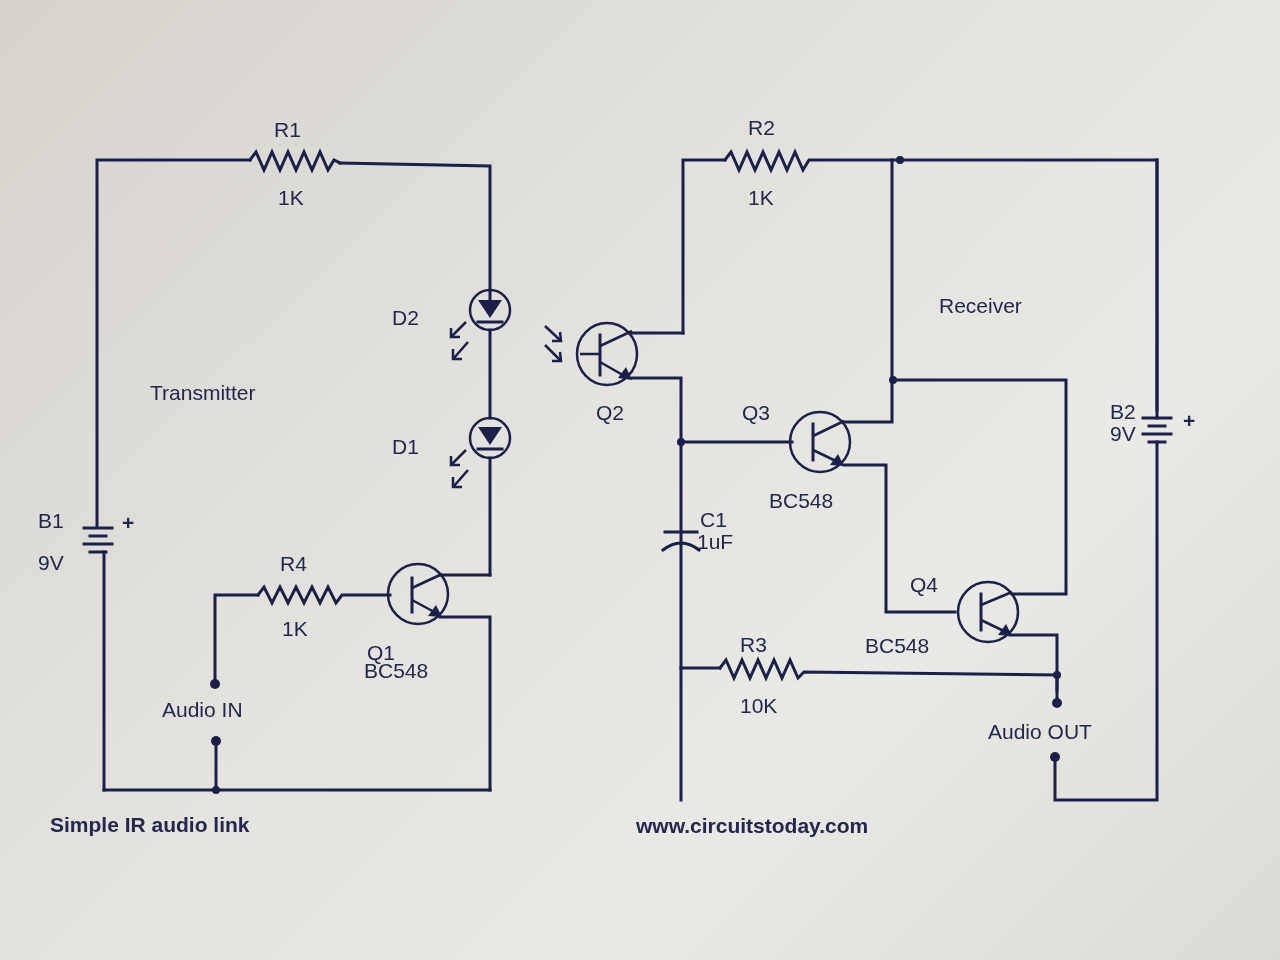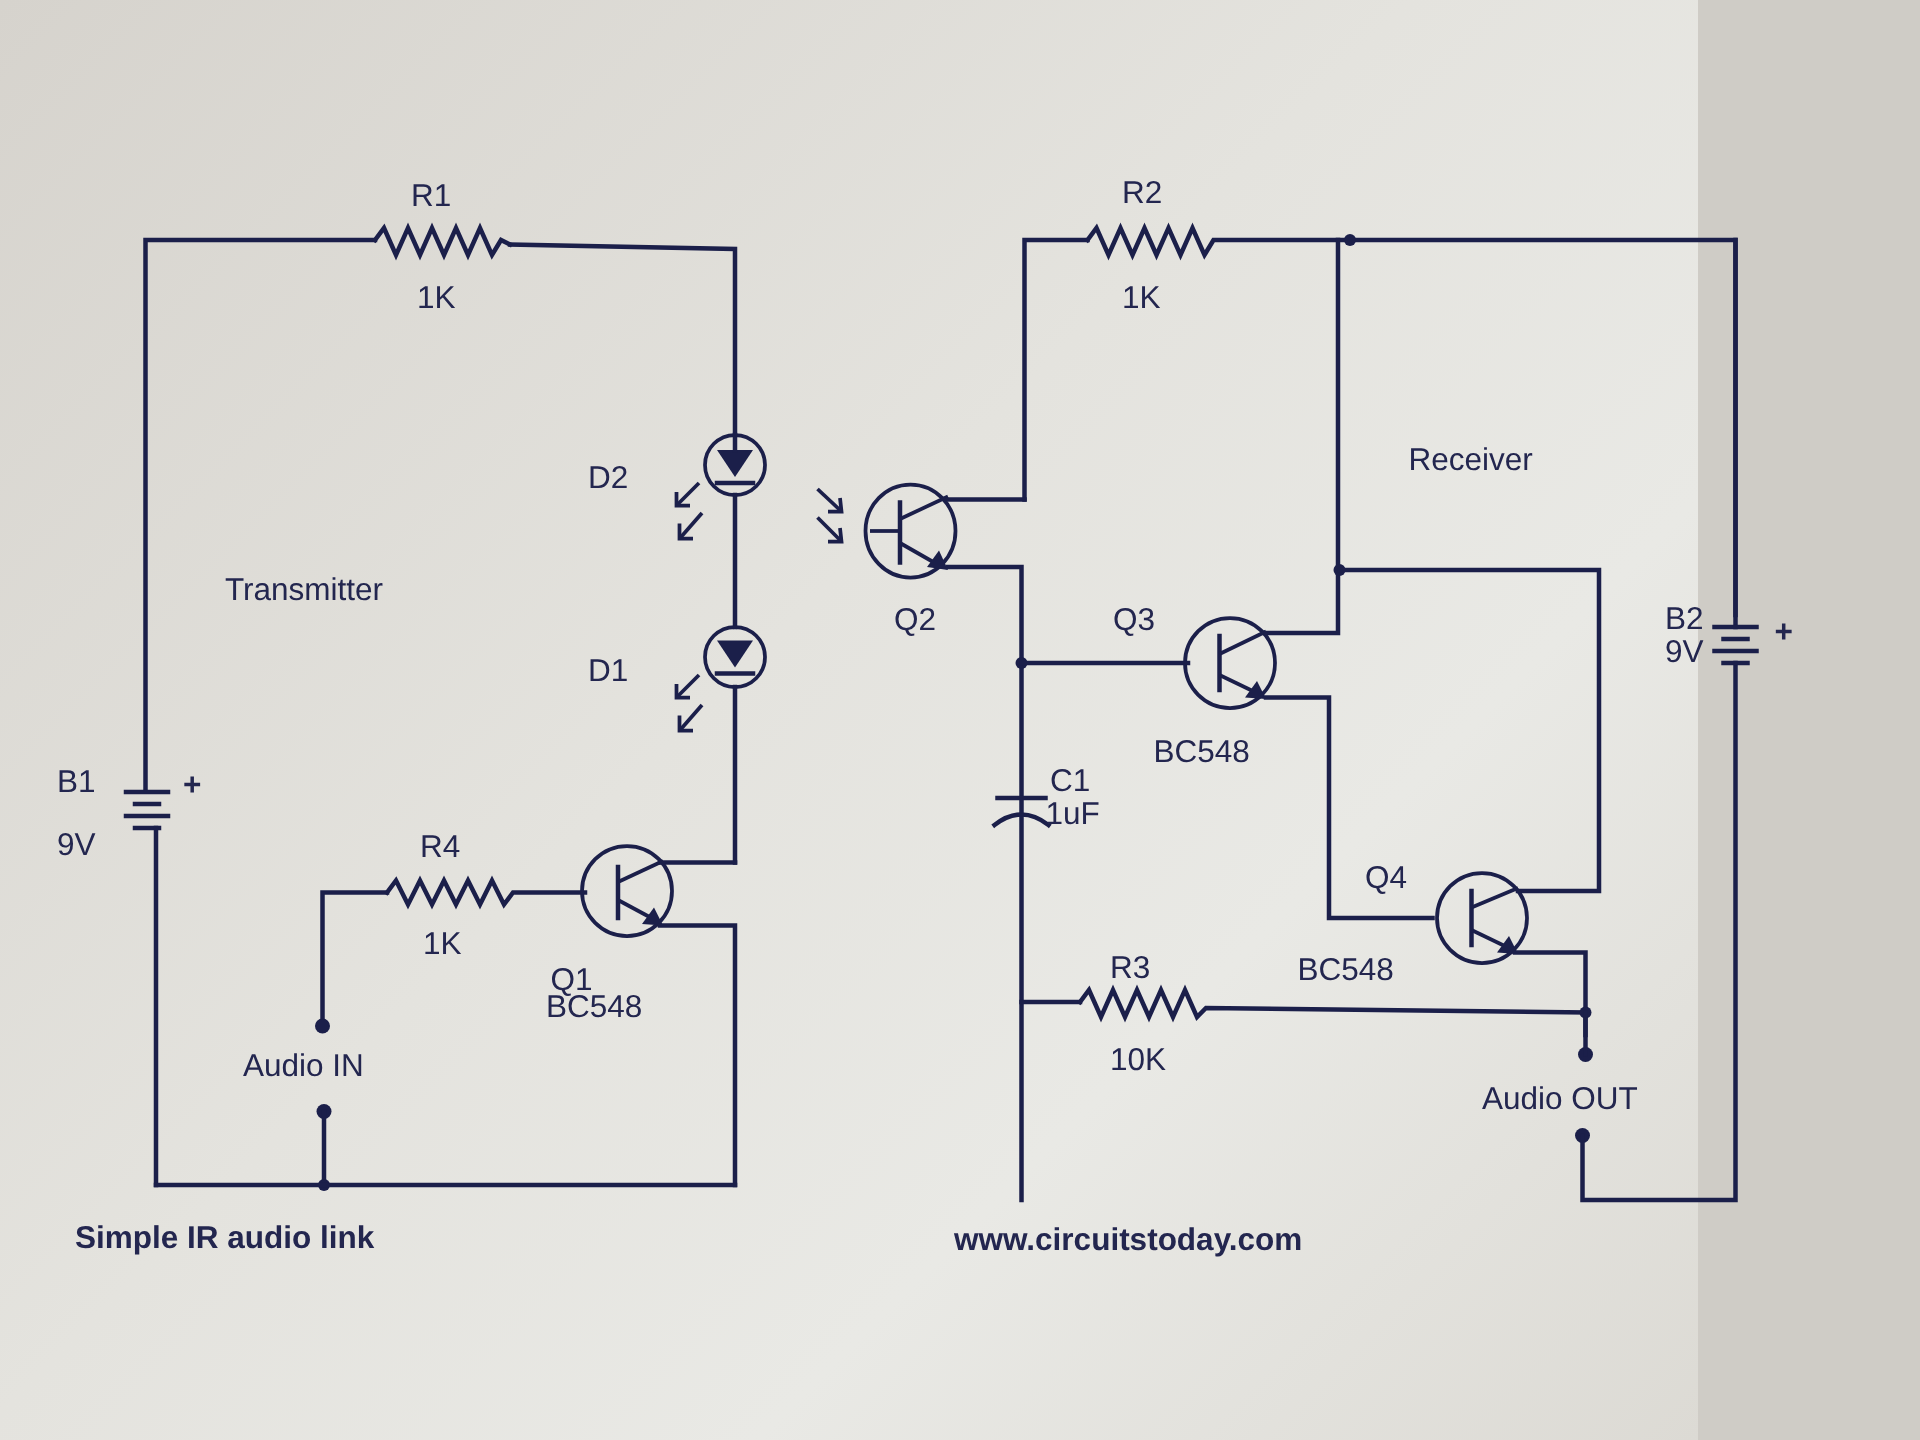--- a/index.html
+++ b/index.html
@@ -1,17 +1,17 @@
 <!DOCTYPE html>
 <html><head>
 <meta charset="utf-8">
 <style>
   html,body{margin:0;padding:0;}
   body{width:1280px;height:960px;overflow:hidden;background:#cfccc6;font-family:"Liberation Sans",sans-serif;}
-  .sheet{position:absolute;left:0;top:0;width:1132px;height:960px;
+  .sheet{position:absolute;left:0;top:0;width:1280px;height:960px;
     background:linear-gradient(135deg,#d6d3cd 0%,#e4e3de 45%,#e9e9e5 70%,#dcdad4 100%);}
   svg{position:absolute;left:0;top:0;}
   .w{stroke:#1b1f4a;stroke-width:3;fill:none;stroke-linejoin:miter;stroke-linecap:square;}
   .thin{stroke:#1b1f4a;stroke-width:2.5;fill:none;}
   .fillk{fill:#1b1f4a;stroke:none;}
   text{fill:#23264f;font-family:"Liberation Sans",sans-serif;}
   .lbl{font-size:21px;}
   .lblb{font-size:21px;font-weight:bold;}
 </style>
 </head>

